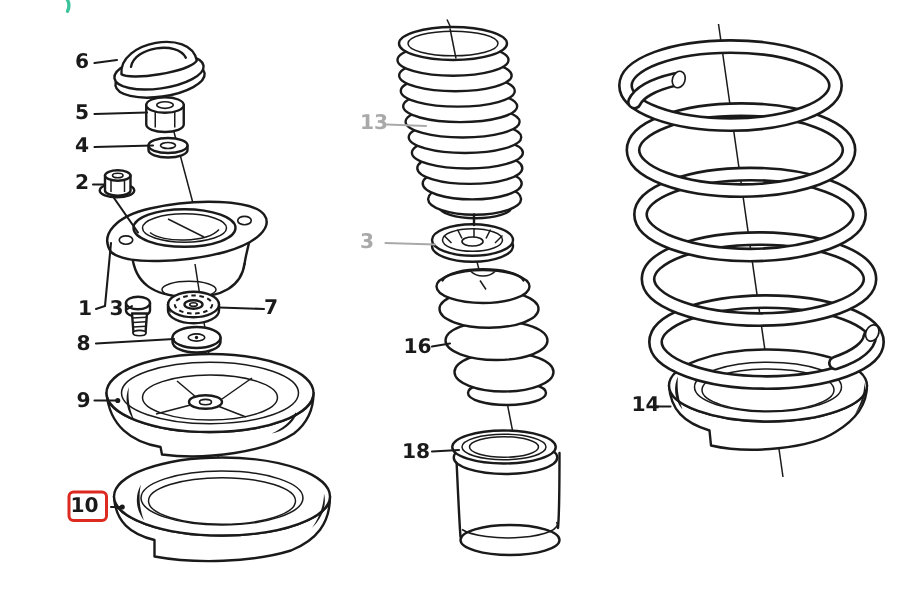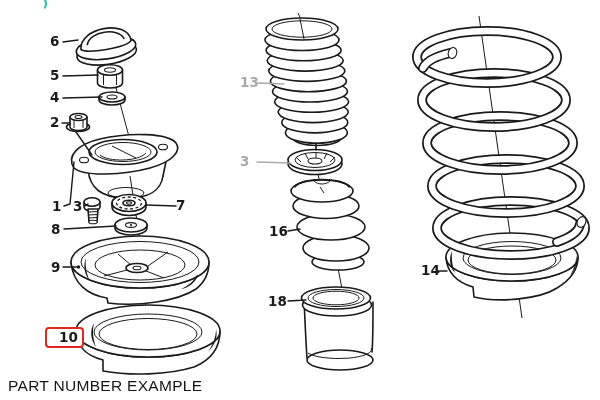--- a/index.html
+++ b/index.html
@@ -13,21 +13,21 @@
   }
   svg{display:block;color:var(--ink);}
   .lineart{position:absolute;left:0;top:0;}
   .part-label{
     position:absolute;color:var(--ink);font:bold 13.5px "DejaVu Sans",sans-serif;
     line-height:1;user-select:none;cursor:pointer;
   }
   .part-label.muted{color:var(--muted);}
   .part-label.highlighted{
     border:2px solid var(--highlight);border-radius:4px;background:#fff;
-    padding:2px 4px 1px 12px;color:var(--ink);
+    padding:2px 4px 1px 0;color:var(--ink);
   }
   .caption{
     position:absolute;left:8px;top:377px;color:#161616;
     font:15.5px "Liberation Sans",sans-serif;letter-spacing:.3px;white-space:nowrap;
   }
   
   .ln{stroke:currentColor;stroke-width:1.6;fill:none;stroke-linecap:round;stroke-linejoin:round;}
   .lnthin{stroke:currentColor;stroke-width:1;fill:none;}
   .wh{fill:#fff;stroke:currentColor;stroke-width:1.6;stroke-linejoin:round;}
   .whthin{fill:#fff;stroke:currentColor;stroke-width:1.1;}
@@ -264,15 +264,14 @@
   <div class="part-label" style="left:176px;top:199px">7</div>
   <div class="part-label" style="left:51px;top:223px">8</div>
   <div class="part-label" style="left:51px;top:261px">9</div>
   <div class="part-label highlighted" style="left:45px;top:327px">10</div>
   <div class="part-label muted" style="left:240px;top:76px">13</div>
   <div class="part-label muted" style="left:240px;top:155px">3</div>
   <div class="part-label" style="left:269px;top:225px">16</div>
   <div class="part-label" style="left:268px;top:295px">18</div>
   <div class="part-label" style="left:421px;top:264px">14</div>
 
-  <div class="caption">PART NUMBER EXAMPLE</div>
 
 </div>
 
 </body></html>

